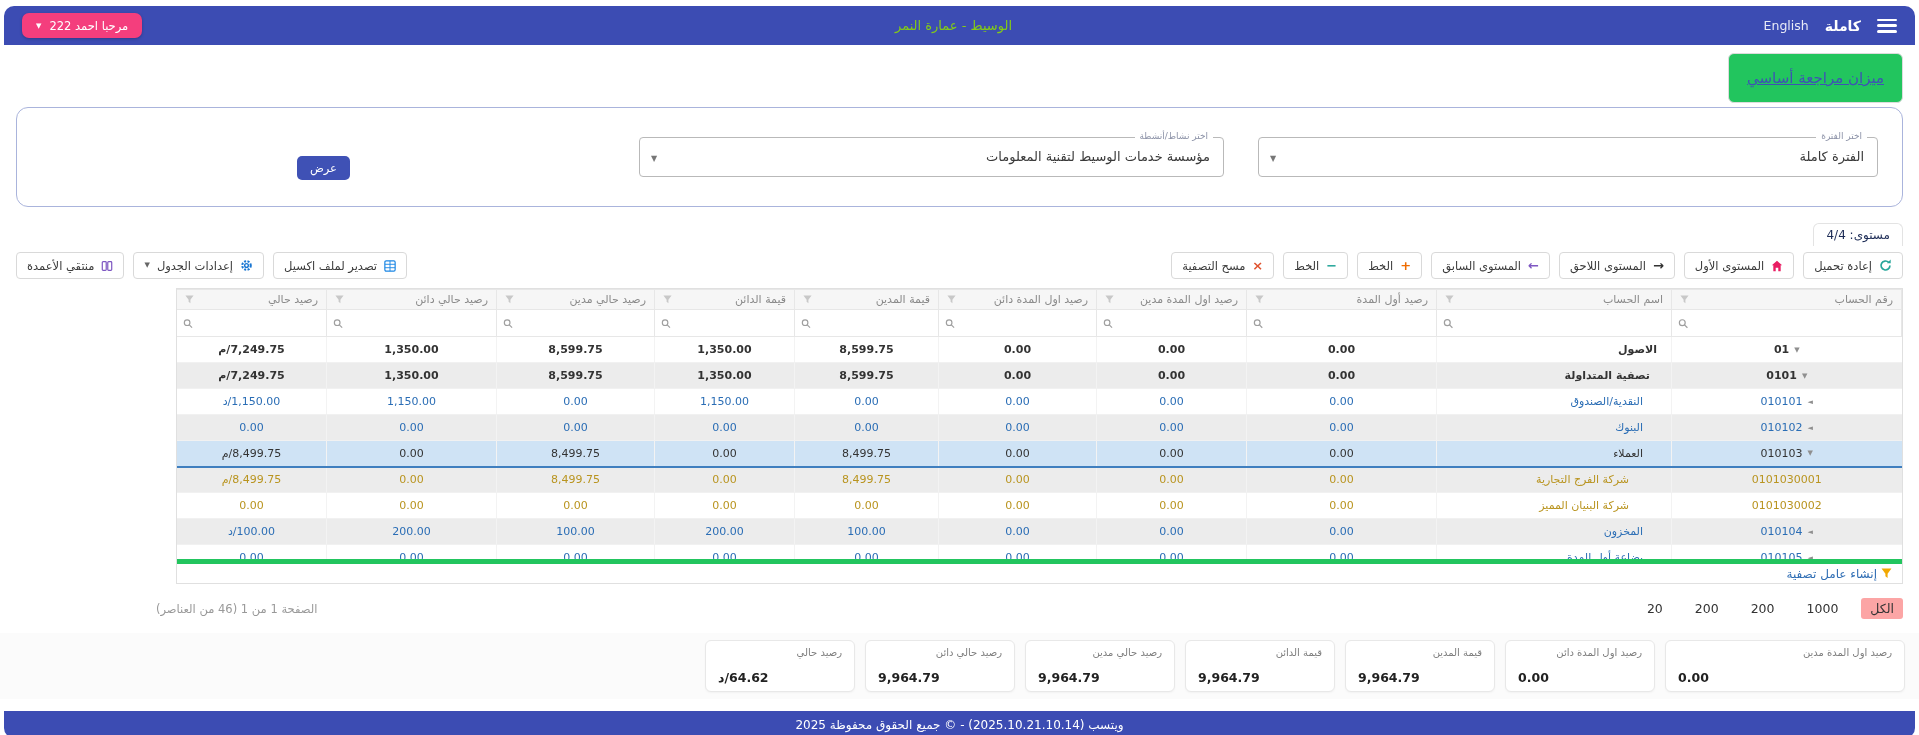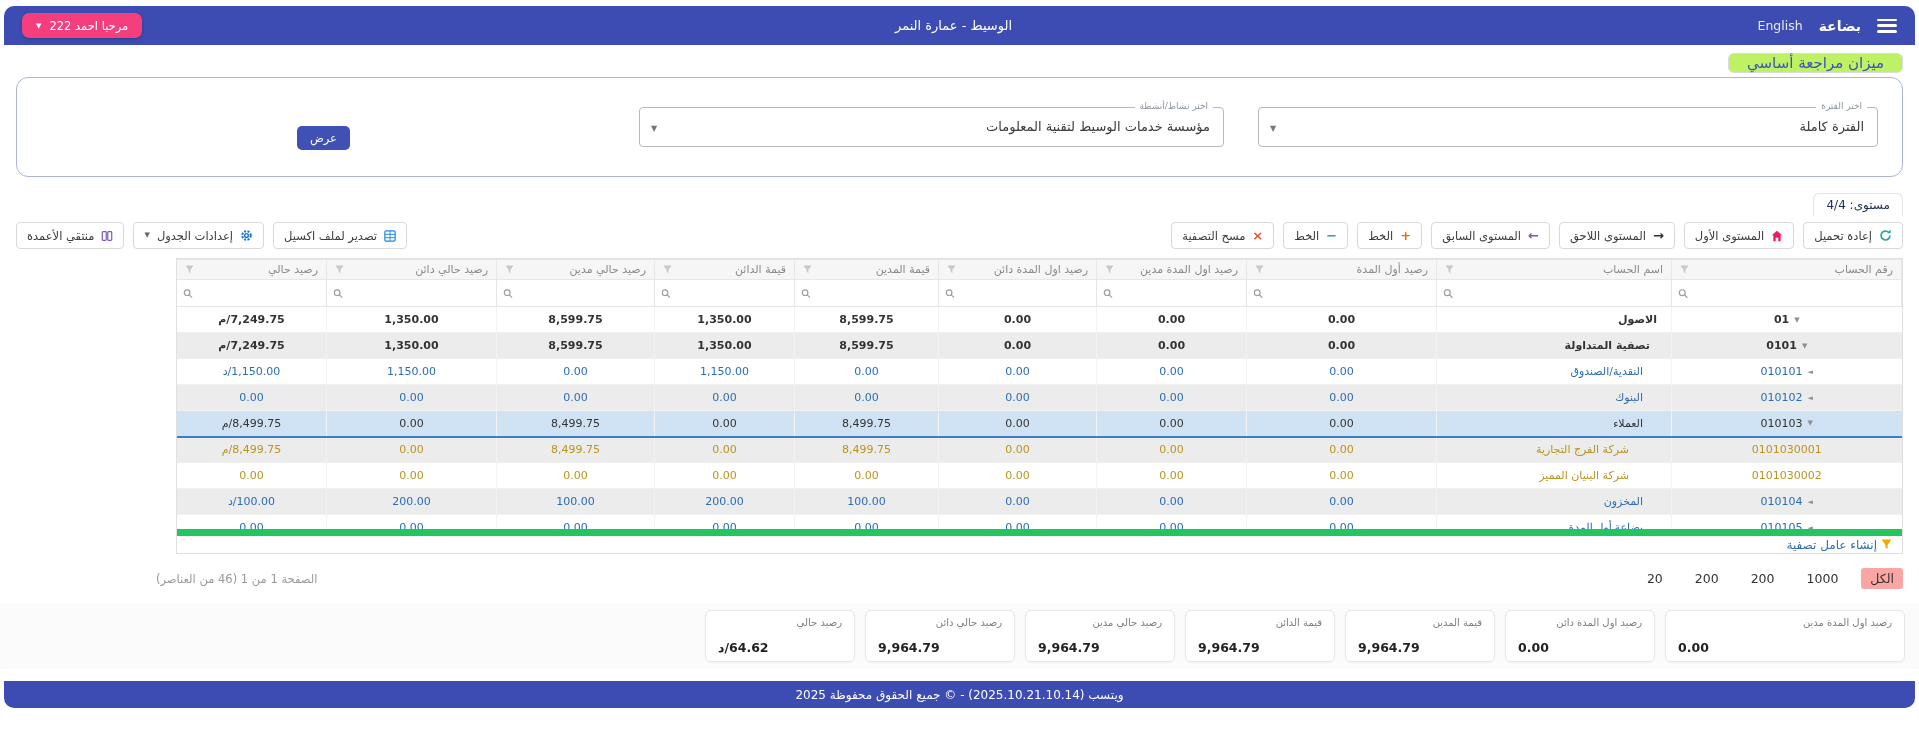--- a/index.html
+++ b/index.html
@@ -7,32 +7,32 @@
               font-family:"DejaVu Sans", sans-serif; direction:rtl; }
 
   
   .topbar { margin:6px 4px 0; height:39px; background:#3c4cb3; border-radius:10px 10px 0 0;
             display:flex; align-items:center; justify-content:space-between; padding:0 18px; }
   .tb-right { display:flex; align-items:center; gap:16px; }
   .burger { width:20px; height:14px; display:flex; flex-direction:column; justify-content:space-between; cursor:pointer; }
   .burger i { display:block; height:2.6px; background:#fff; border-radius:2px; }
   .brand { color:#fff; font-size:14px; font-weight:bold; }
   .lang { color:#e8eaf6; font-size:12.5px; cursor:pointer; }
-  .tb-title { color:#ffffff; font-size:13px; position:absolute; left:0; right:12px; text-align:center; pointer-events:none; }
+  .tb-title { color:#84cc16; font-size:13px; position:absolute; left:0; right:12px; text-align:center; pointer-events:none; }
   .topbar { position:relative; }
   .topbar > * { z-index:1; }
   .user-btn { background:#f43e7d; color:#fff; border:none; border-radius:7px; height:25px;
               padding:0 14px; font-size:11.5px; font-family:inherit; display:flex; align-items:center; gap:8px;
               box-shadow:0 1px 3px rgba(0,0,0,.25); cursor:pointer; }
   .user-btn .caret { font-size:7px; }
 
   
   main { padding:8px 16px 0; }
   .page-title-box { display:inline-block; border:1px solid #dcdcdc; border-radius:6px;
-                    padding:0 18px; color:#3f51b5; font-size:15px; background:#bef264; }
+                    padding:15px 18px; color:#3f51b5; font-size:15px; background:#22c55e;text-decoration:underline; }
   .filter-panel { margin-top:4px; height:100px; border:1px solid #aab4dc; border-radius:12px;
                   display:flex; align-items:center; padding:0 24px; gap:34px; }
   .select { position:relative; height:40px; border:1px solid #b9b9b9; border-radius:4px; background:#fff; cursor:pointer; }
   .select .lbl { position:absolute; top:-7px; right:10px; background:#fff; padding:0 5px;
                  font-size:9px; color:#8d93a8; }
   .select .val { line-height:38px; padding-right:13px; font-size:13px; color:#3a3a3a; white-space:nowrap; }
   .select .dd { position:absolute; left:11px; top:16px; font-size:8px; color:#777; }
   .sel-period { width:620px; }
   .sel-activity { width:585px; }
   .show-btn { margin-right:255px; margin-top:22px; background:#3f51b5; color:#fff; border:none; border-radius:5px;
@@ -64,21 +64,21 @@
   tbody td { height:26px; padding:0 8px; border-bottom:1px solid #f1f1f1; border-left:1px solid #f3f3f3;
              text-align:center; color:#333; white-space:nowrap; overflow:hidden; }
   tbody td.c-name { text-align:right; }
   tbody tr.stripe td { background:#ececec; }
   tbody tr.bold td { font-weight:bold; color:#333; }
   tbody tr.blue td { color:#2a6db5; }
   tbody tr.gold td { color:#b9941f; }
   tbody tr.selected td { background:#cfe3f5; color:#333; border-top:1px solid #5b9bd5; border-bottom:2px solid #3f7fbf; }
   .numcell { display:flex; align-items:center; justify-content:center; gap:5px; }
   .tree-caret { font-size:7px; color:#8f8f8f; }
-  .builder-row { border-top:7px solid #22c55e; height:24px; display:flex; align-items:center; padding:0 10px; }
+  .builder-row { border-top:5px solid #22c55e; height:24px; display:flex; align-items:center; padding:0 10px; }
   .builder-link { color:#2e6db4; font-size:12px; display:flex; align-items:center; gap:4px; cursor:pointer; }
 
   
   .pager { margin-top:14px; display:flex; justify-content:space-between; align-items:center; padding-left:140px; }
   .sizes { display:flex; gap:14px; align-items:center; }
   .size { font-size:12.5px; color:#333; padding:3px 9px; border-radius:3px; cursor:pointer; }
   .size.sel { background:#fca5a5; }
   .pinfo { color:#999; font-size:11.5px; }
 
   
@@ -96,21 +96,21 @@
 </head>
 <body>
 
 <header class="topbar">
   <div class="tb-right">
     <span class="burger">
         <i></i>
         <i></i>
         <i></i>
       </span>
-    <span class="brand">بضاعة</span>
+    <span class="brand">كاملة</span>
     <span class="lang">English</span>
   </div>
   <div class="tb-title">الوسيط - عمارة النمر</div>
   <button class="user-btn">
     <span>مرحبا احمد 222</span>
     <span class="caret">▼</span>
   </button>
 </header>
 
 <main>
@@ -524,21 +524,21 @@
               <td class="c-val">200.00</td>
               <td class="c-val">100.00/د</td>
             </tr>
             <tr class="row blue">
               <td class="c-acc">
                 <div class="numcell">
                   <span class="tree-caret">◄</span>
                   <span>010105</span>
                 </div>
               </td>
-              <td class="c-name" style="padding-right: 28px; font-family: Liberation Serif, serif;">بضاعة أول المدة</td>
+              <td class="c-name" style="padding-right: 28px;">بضاعة أول المدة</td>
               <td class="c-val">0.00</td>
               <td class="c-val">0.00</td>
               <td class="c-val">0.00</td>
               <td class="c-val">0.00</td>
               <td class="c-val">0.00</td>
               <td class="c-val">0.00</td>
               <td class="c-val">0.00</td>
               <td class="c-val">0.00</td>
             </tr>
           </tbody>

